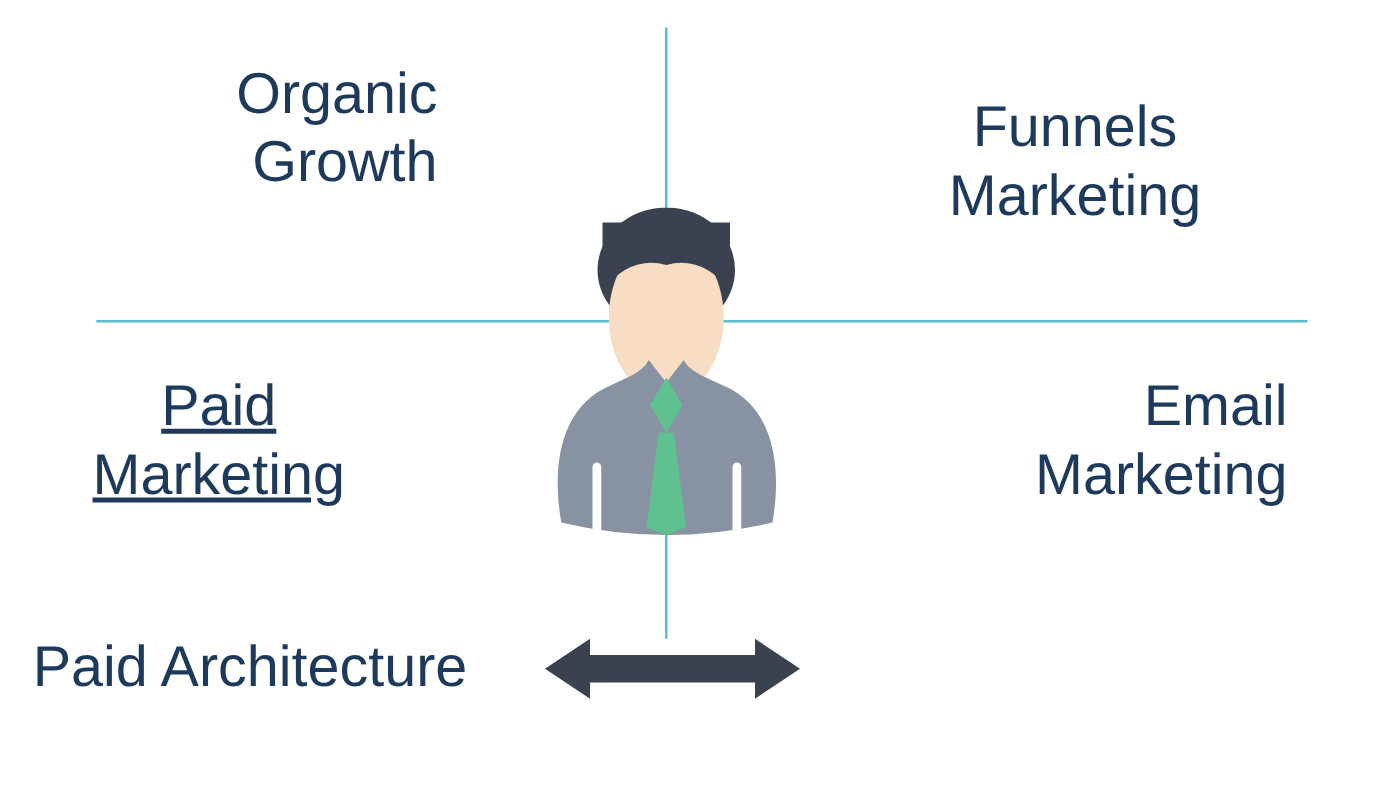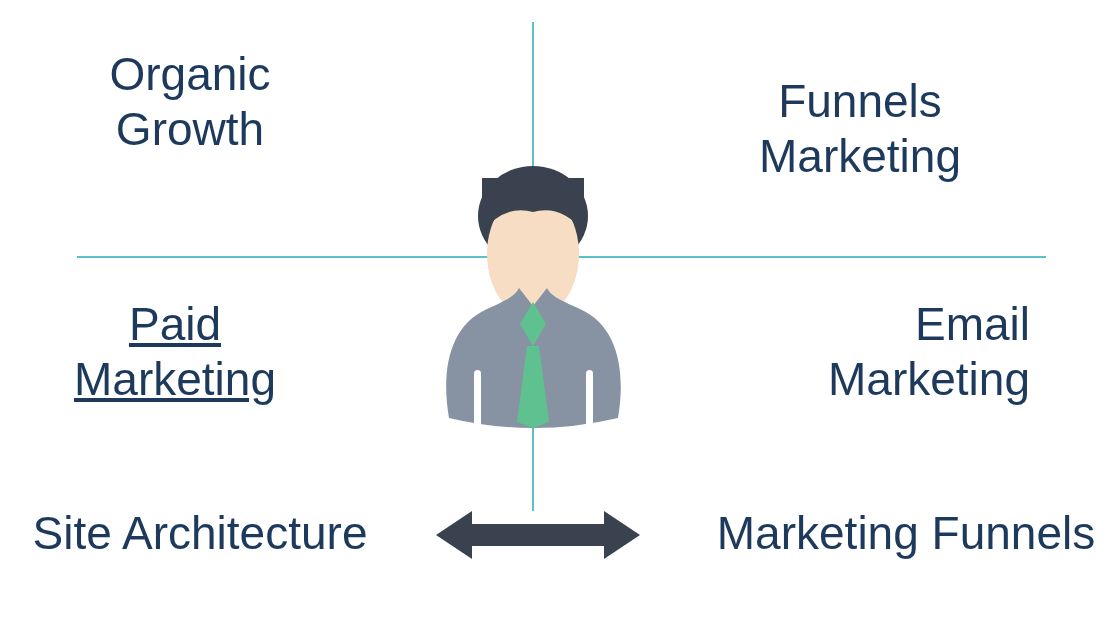--- a/index.html
+++ b/index.html
@@ -13,21 +13,21 @@
     font-family:"Liberation Sans", sans-serif;
   }
   .axis{position:absolute; background:var(--line);}
   .vline{left:532px; top:22px; width:2px; height:489px;}
   .hline{left:77px; top:256px; width:969px; height:2px;}
   .qlabel{
     position:absolute; color:var(--text); font-size:46px; line-height:55px;
     text-align:center; white-space:nowrap;
   }
   .qlabel span{display:block;}
-  .tl{left:40px;  top:47px;  width:300px;}
+  .tl{left:50px;  top:47px;  width:300px;text-align:right;}
   .tr{left:710px; top:74px;  width:300px;}
   .ml{left:25px;  top:297px; width:300px;text-decoration:underline;}
   .mr{left:730px; top:297px; width:300px;text-align:right;}
   .bl{left:10px;  top:506px; width:380px;}
   .br{left:706px; top:506px; width:400px;}
   .avatar{position:absolute; left:437px; top:166px; width:193px; height:263px;}
   .arrow{position:absolute; left:432px; top:507px; width:212px; height:56px;}
   .fill-dark{fill:var(--dark);}
   .fill-skin{fill:var(--skin);}
   .fill-shirt{fill:var(--shirt);}
@@ -56,26 +56,23 @@
     <span>Paid</span>
     <span>Marketing</span>
   </div>
 
   <div class="qlabel mr">
     <span>Email</span>
     <span>Marketing</span>
   </div>
 
   <div class="qlabel bl">
-    <span>Site Architecture</span>
+    <span>Paid Architecture</span>
   </div>
 
-  <div class="qlabel br">
-    <span>Marketing Funnels</span>
-  </div>
 
   <svg class="avatar" viewBox="0 0 193 263" xmlns="http://www.w3.org/2000/svg" aria-hidden="true">
     <ellipse class="fill-dark" cx="96" cy="50" rx="55" ry="50"></ellipse>
     <ellipse class="fill-skin" cx="96" cy="88" rx="46" ry="64"></ellipse>
     <path class="fill-dark" d="M 45 66 Q 68 38 96 46 Q 124 38 147 66 L 147 12 L 45 12 Z"></path>
     <rect class="fill-skin" x="81" y="130" width="30" height="48"></rect>
     <path class="fill-shirt" d="M 12 252 C 4 205, 12 160, 50 143 C 70 134, 78 130, 82 122
              L 96 140 L 110 122 C 114 130, 123 134, 143 143
              C 181 160, 189 205, 181 252 Q 96 272 12 252 Z"></path>
     <rect class="fill-white" x="37" y="204" width="7" height="62" rx="3.5"></rect>

